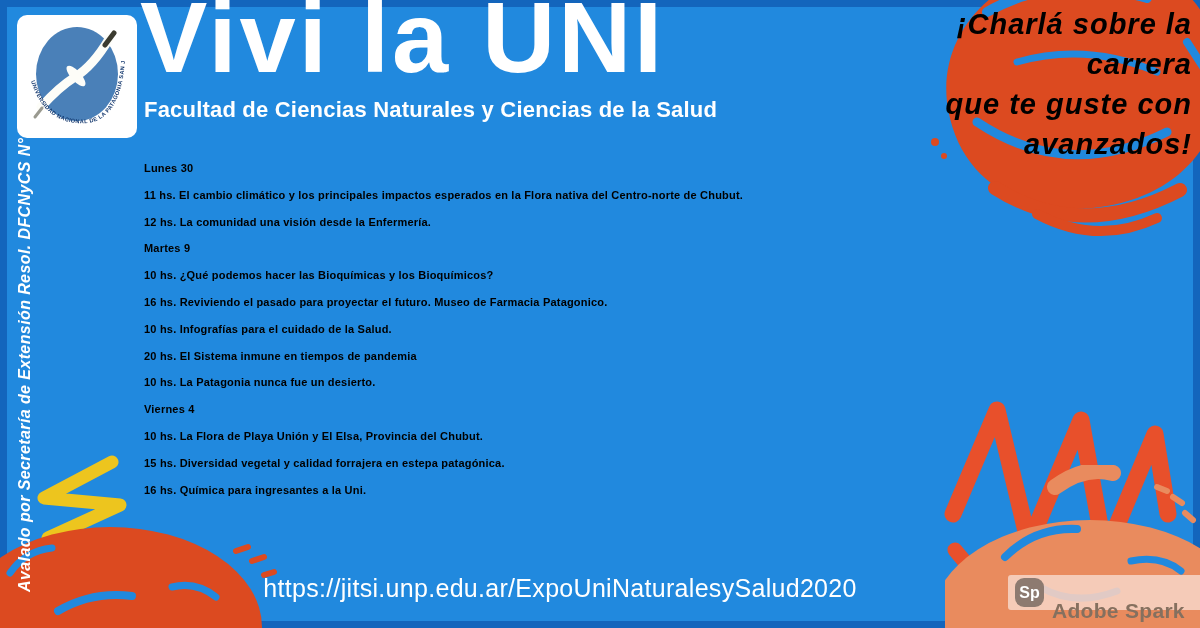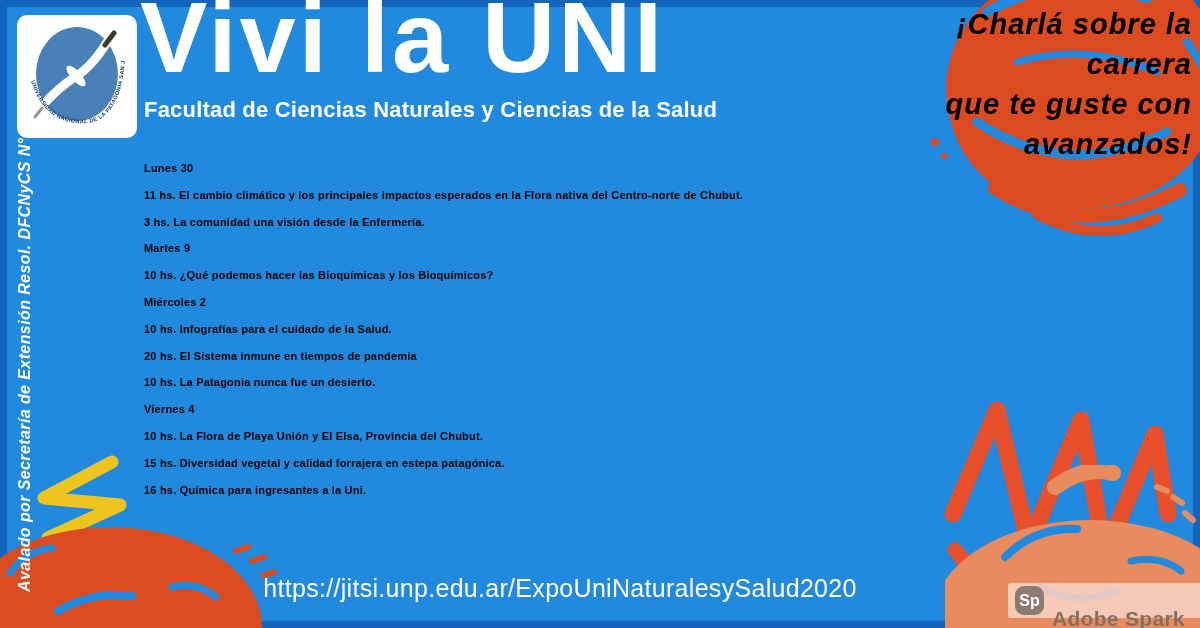--- a/index.html
+++ b/index.html
@@ -38,21 +38,21 @@
     left:16px;top:592px;width:452px;
     transform:rotate(-90deg);transform-origin:0 0;
     color:#fff;font-size:16px;font-weight:bold;font-style:italic;letter-spacing:.4px;
     white-space:nowrap;
   }
   .url-line{
     left:145px;top:574px;width:830px;text-align:center;
     color:#fff;font-size:25px;font-weight:normal;letter-spacing:.3px;white-space:nowrap;
   }
   .watermark{
-    position:absolute;z-index:4;right:0;bottom:10px;width:192px;height:35px;
+    position:absolute;z-index:4;right:0;bottom:18px;width:192px;height:35px;
     background:rgba(246,209,194,.9);border-radius:3px 0 0 3px;
     display:flex;align-items:center;gap:8px;padding-left:7px;box-sizing:border-box;
   }
   .wm-badge{
     width:29px;height:29px;border-radius:9px;background:#8d7a70;
     color:#fff;font-size:16px;font-weight:bold;
     display:flex;align-items:center;justify-content:center;
   }
   .wm-label{color:#85705f;font-size:21px;font-weight:bold;letter-spacing:.3px;margin-top:36px;}
 </style>
@@ -122,24 +122,24 @@
 
   <div class="content callout">
     <div>¡Charlá sobre la carrera</div>
     <div>que te guste con</div>
     <div>avanzados!</div>
   </div>
 
   <div class="content schedule" id="schedule">
       <div class="sched-line">Lunes 30</div>
       <div class="sched-line">11 hs. El cambio climático y los principales impactos esperados en la Flora nativa del Centro-norte de Chubut.</div>
-      <div class="sched-line">3 hs. La comunidad una visión desde la Enfermería.</div>
+      <div class="sched-line">12 hs. La comunidad una visión desde la Enfermería.</div>
       <div class="sched-line">Martes 9</div>
       <div class="sched-line">10 hs. ¿Qué podemos hacer las Bioquímicas y los Bioquímicos?</div>
-      <div class="sched-line">Miércoles 2</div>
+      <div class="sched-line">16 hs. Reviviendo el pasado para proyectar el futuro. Museo de Farmacia Patagonico.</div>
       <div class="sched-line">10 hs. Infografías para el cuidado de la Salud.</div>
       <div class="sched-line">20 hs. El Sistema inmune en tiempos de pandemia</div>
       <div class="sched-line">10 hs. La Patagonia nunca fue un desierto.</div>
       <div class="sched-line">Viernes 4</div>
       <div class="sched-line">10 hs. La Flora de Playa Unión y El Elsa, Provincia del Chubut.</div>
       <div class="sched-line">15 hs. Diversidad vegetal y calidad forrajera en estepa patagónica.</div>
       <div class="sched-line">16 hs. Química para ingresantes a la Uni.</div>
     </div>
 
   <div class="content approval">Avalado por Secretaría de Extensión Resol. DFCNyCS N° 544/20</div>

